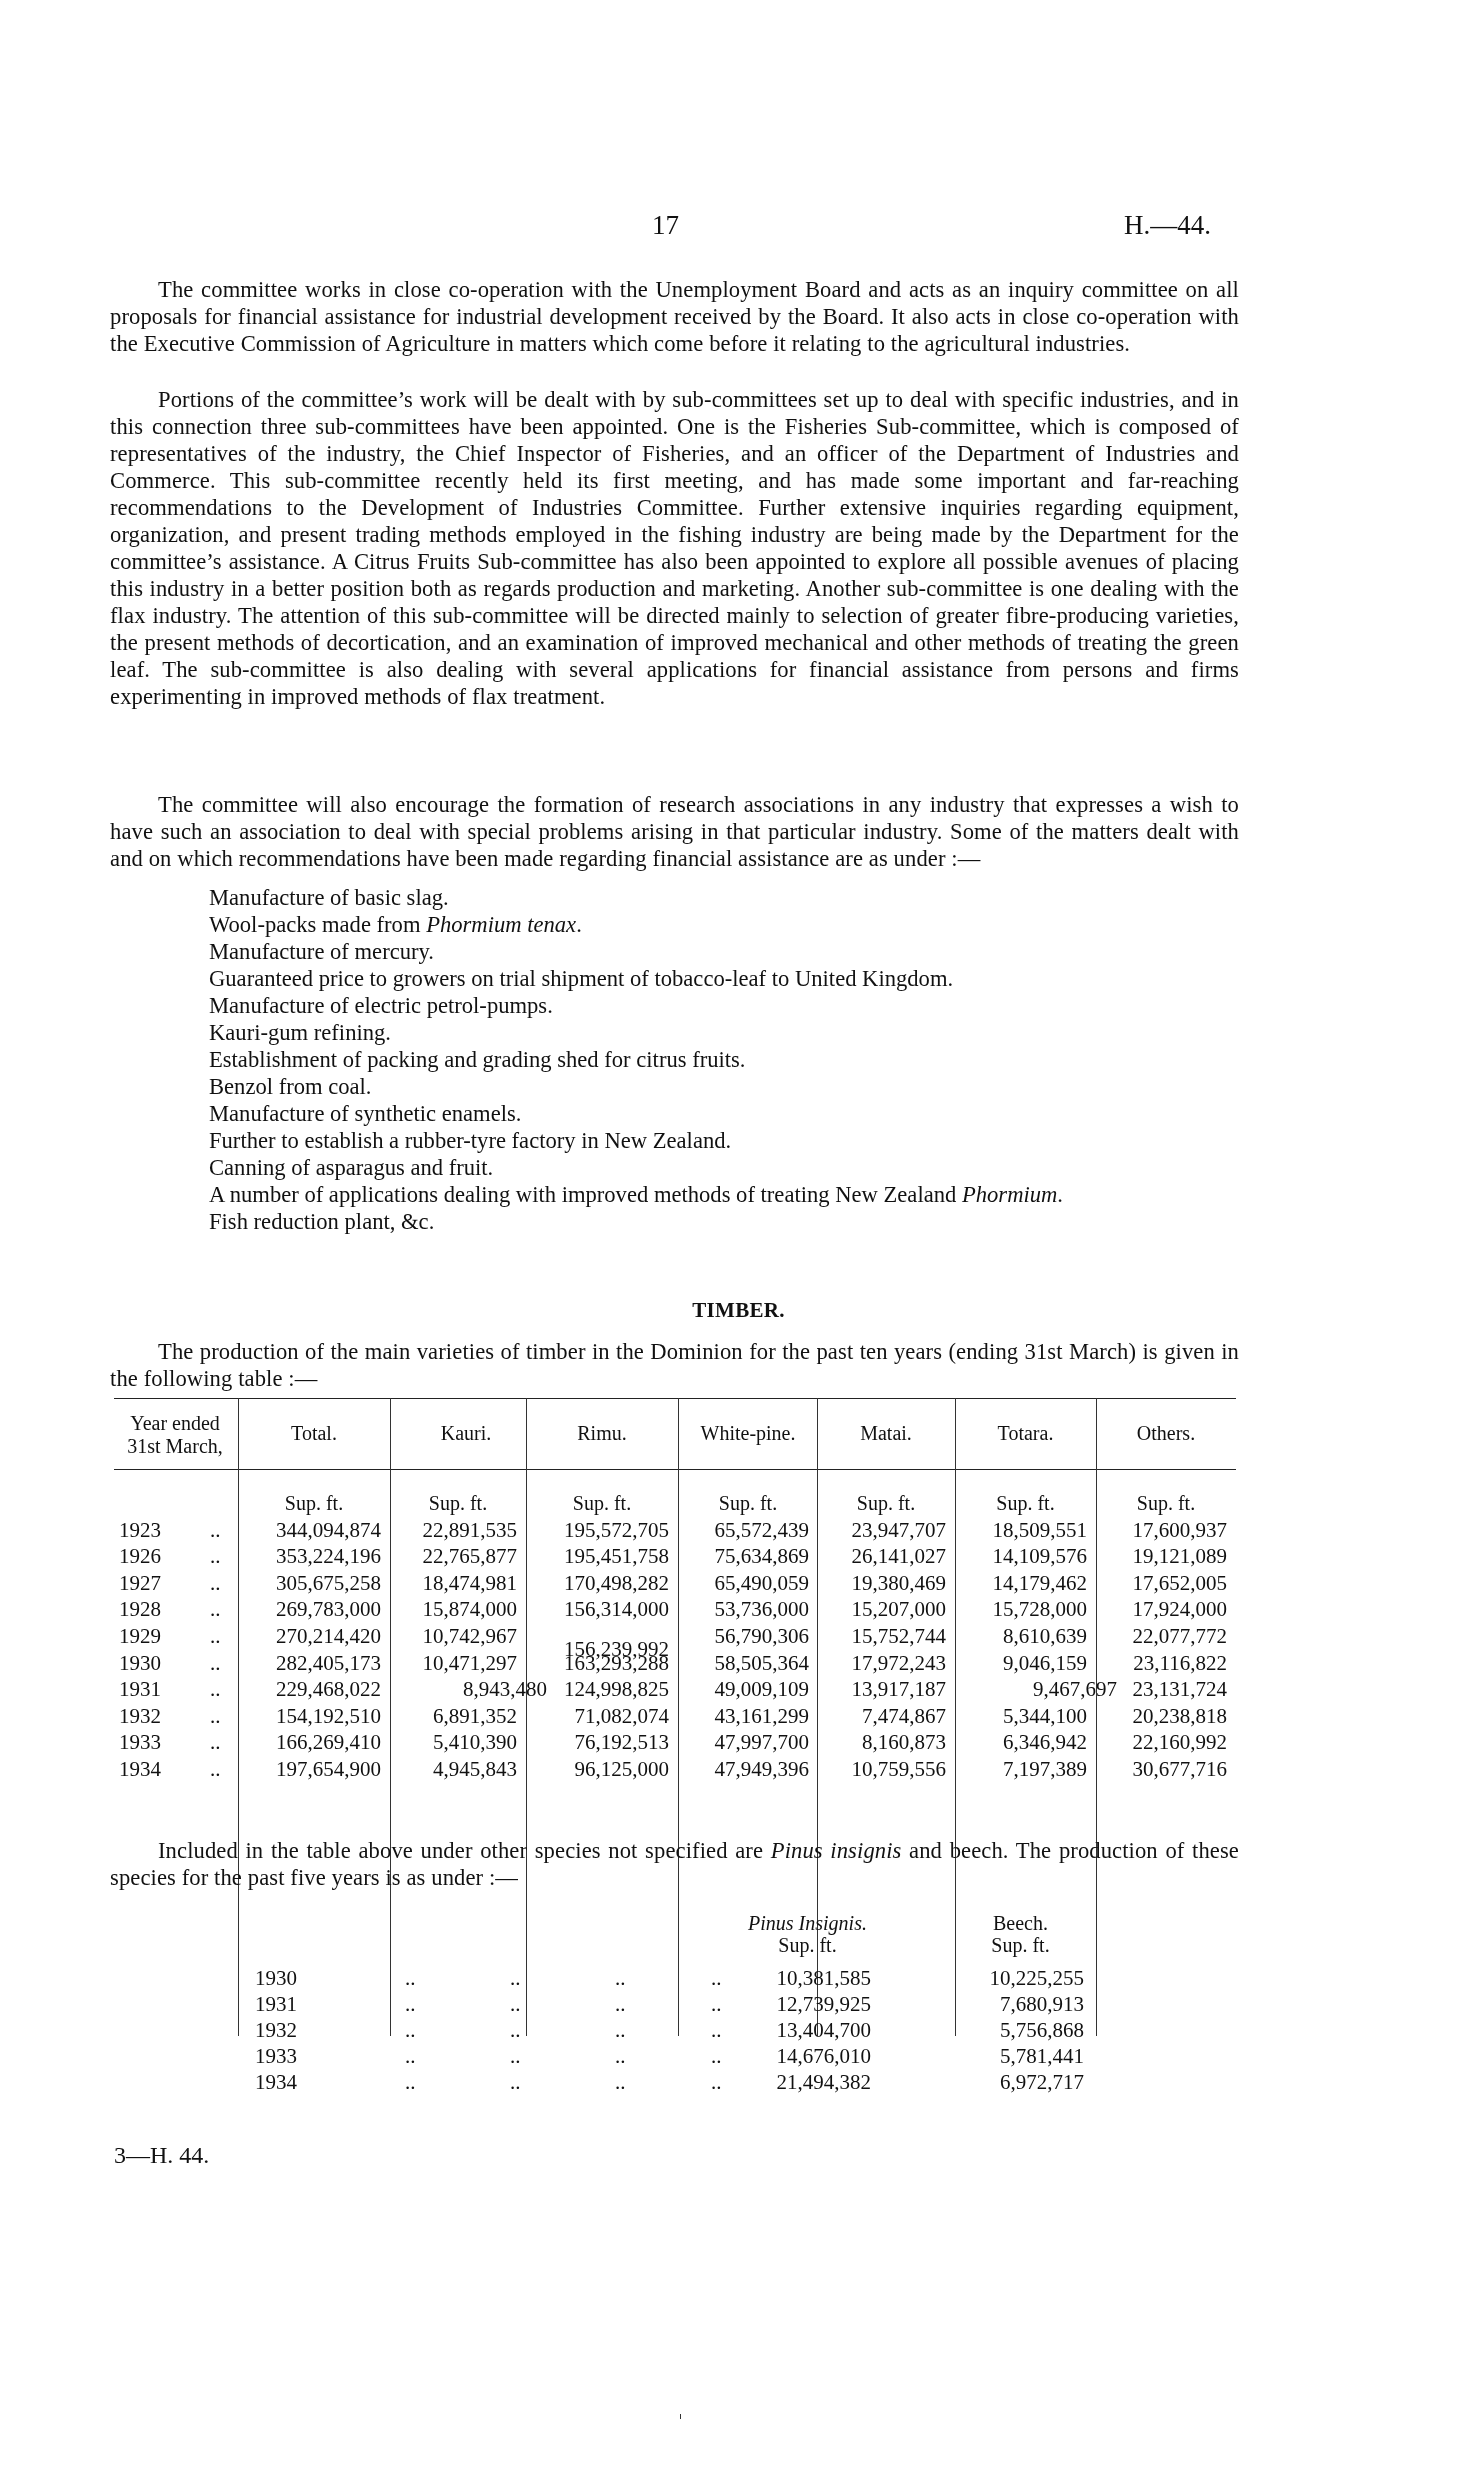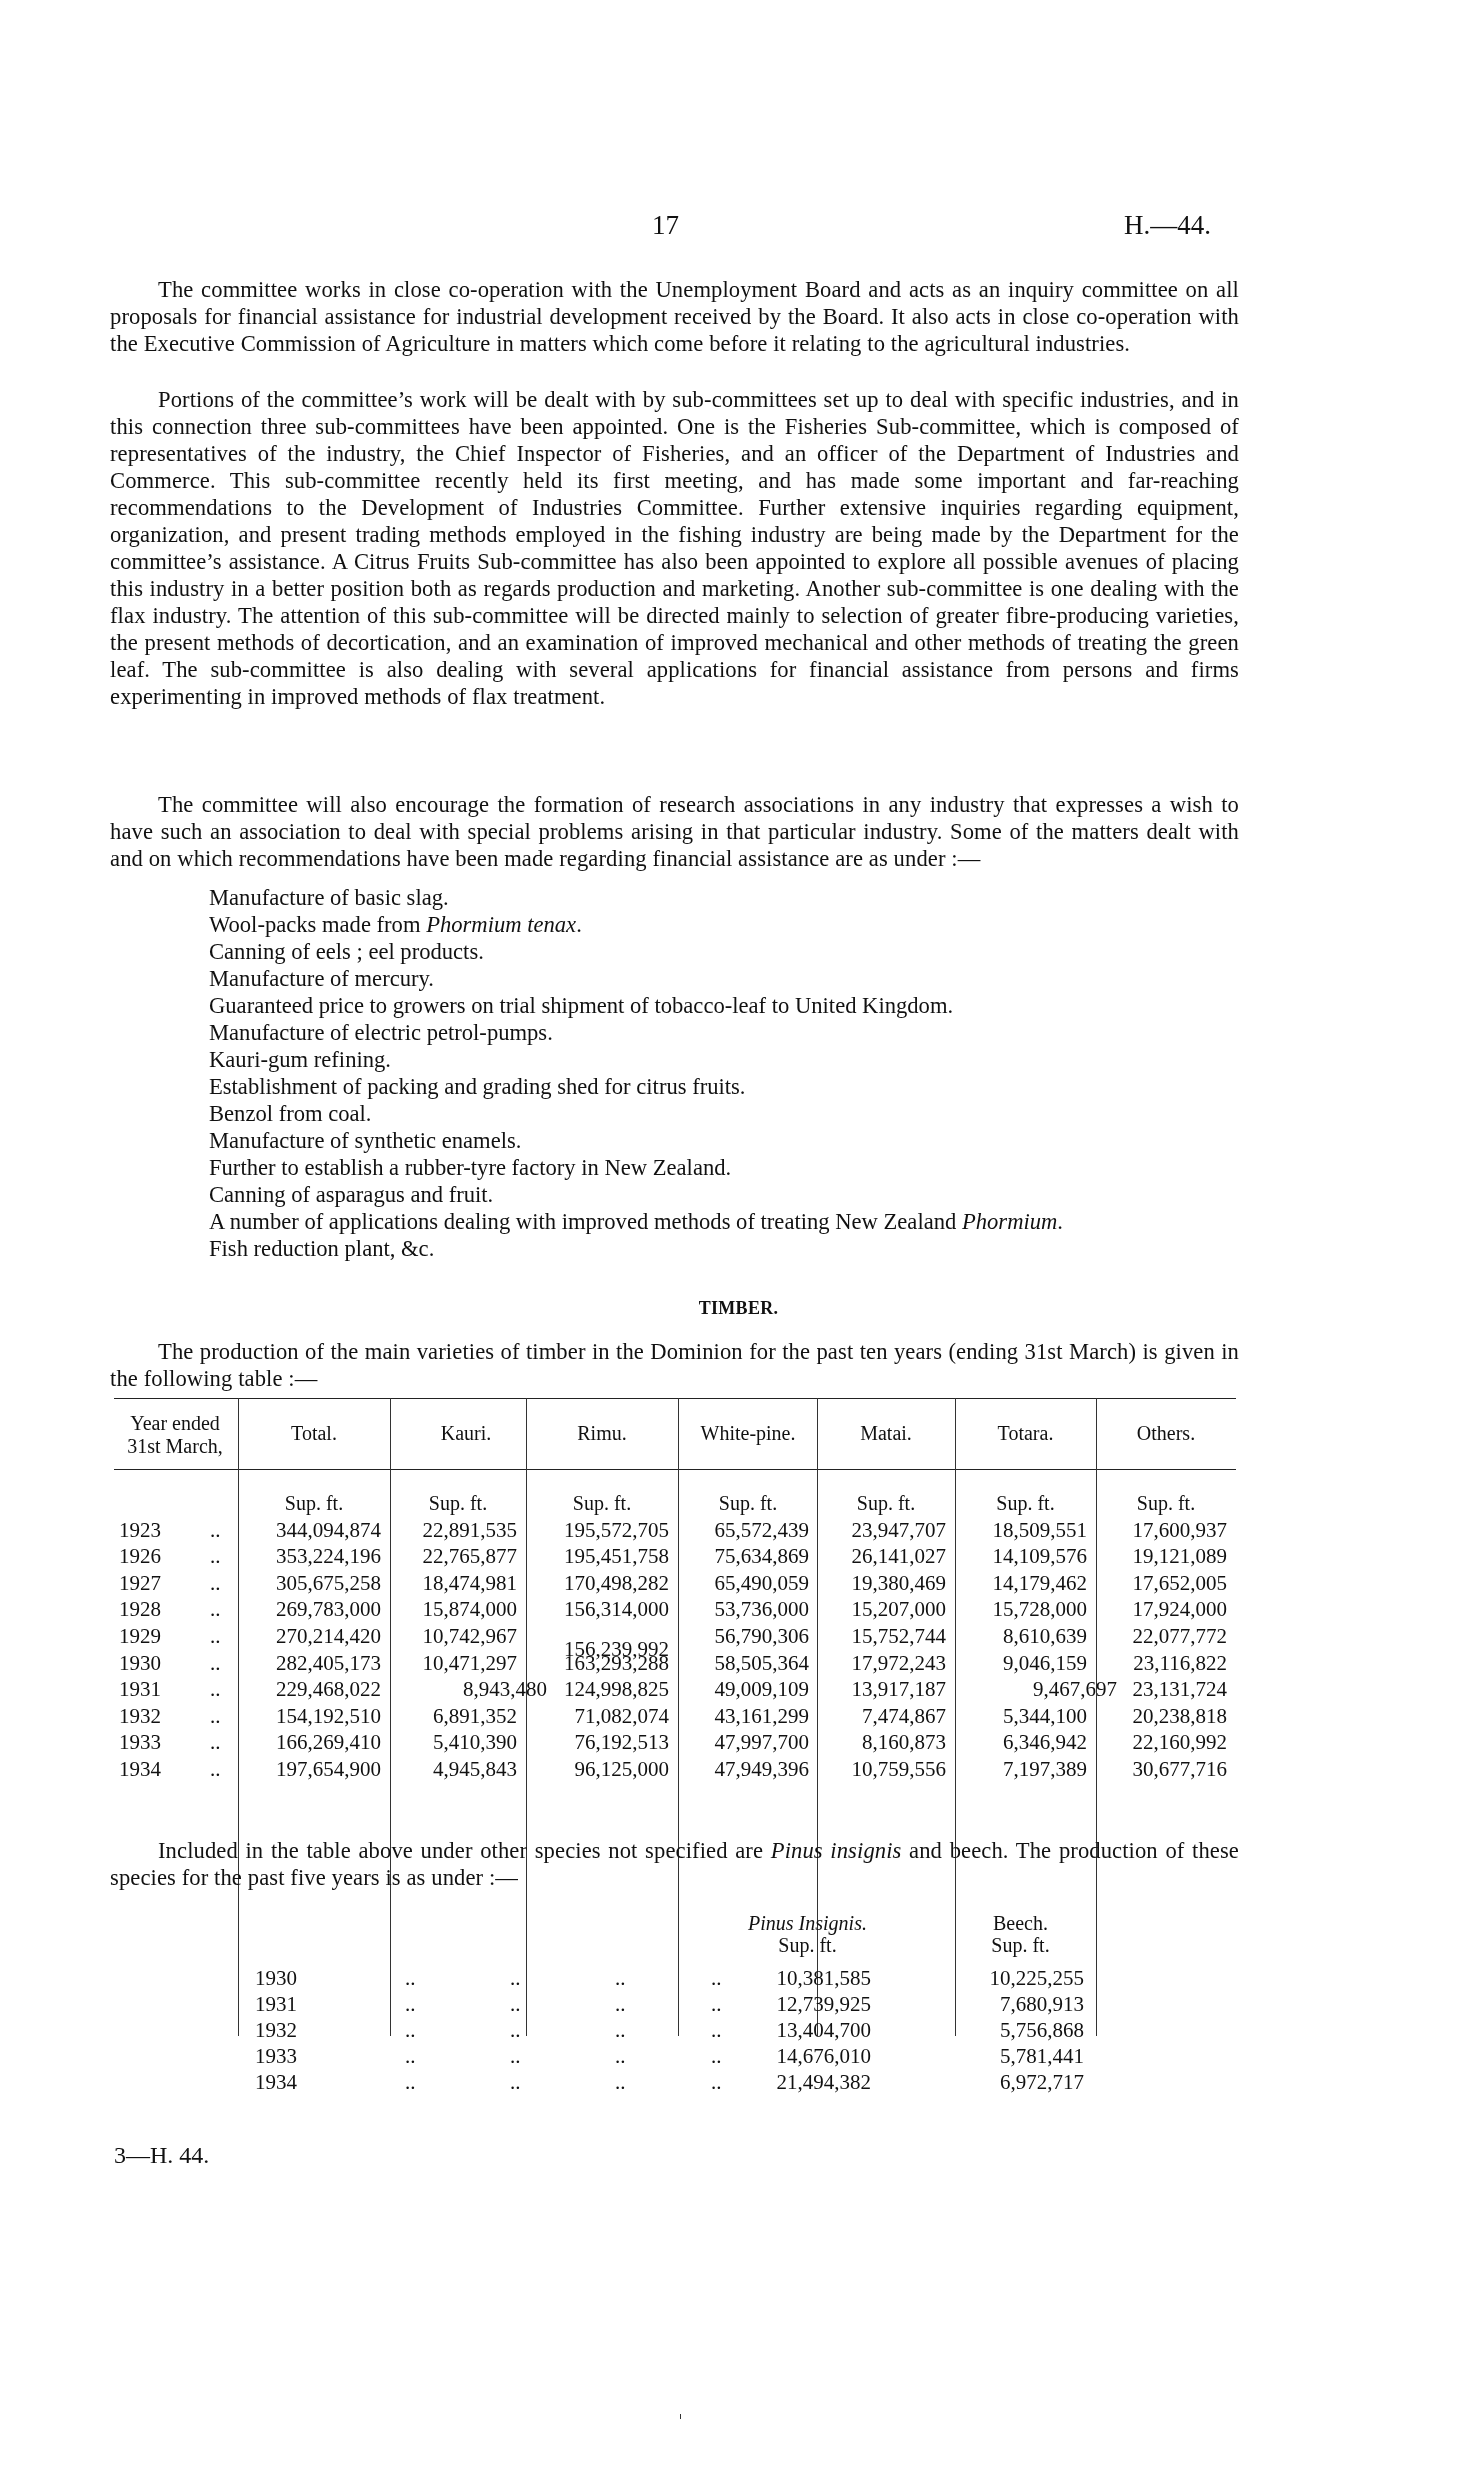--- a/index.html
+++ b/index.html
@@ -5,21 +5,21 @@
   html, body { margin: 0; padding: 0; background: #ffffff; }
   body { width: 1477px; height: 2487px; position: relative; overflow: hidden;
          font-family: "Liberation Serif", "DejaVu Serif", serif; color: #111; }
   .abs { position: absolute; }
   .hdr { font-size: 27px; }
   .para { position: absolute; left: 110px; width: 1129px; font-size: 22.6px; line-height: 27px;
           text-align: justify; text-indent: 48px; margin: 0; letter-spacing: 0.1px; }
   .list { position: absolute; left: 209px; margin: 0; padding: 0; list-style: none;
           font-size: 22.6px; line-height: 27px; }
   .list li { white-space: nowrap; }
-  .heading { position: absolute; left: 0; width: 1477px; text-align: center; font-size: 18px;
+  .heading { position: absolute; left: 0; width: 1477px; text-align: center; font-size: 21px;
              font-weight: bold; letter-spacing: 0.3px; }
   em { font-style: italic; }
 
   
   .tbl { position: absolute; left: 114px; top: 1398px; width: 1122px; }
   .rule { position: absolute; left: 0; width: 1122px; height: 0; border-top: 1.3px solid #222; }
   .vline { position: absolute; width: 0; border-left: 1.3px solid #333; }
   .th { position: absolute; font-size: 20px; line-height: 23px; text-align: center; }
   .unit { position: absolute; font-size: 20px; text-align: center; }
   .cell { position: absolute; font-size: 21px; text-align: right; white-space: nowrap; }
@@ -35,21 +35,20 @@
 <div class="abs hdr" style="left:652px; top:210px;">17</div>
 <div class="abs hdr" style="left:1124px; top:210px;">H.—44.</div>
 
 <p class="para" style="top:276px;">The committee works in close co-operation with the Unemployment Board and acts as an inquiry committee on all proposals for financial assistance for industrial development received by the Board. It also acts in close co-operation with the Executive Commission of Agriculture in matters which come before it relating to the agricultural industries.</p>
 <p class="para" style="top:386px;">Portions of the committee’s work will be dealt with by sub-committees set up to deal with specific industries, and in this connection three sub-committees have been appointed. One is the Fisheries Sub-committee, which is composed of representatives of the industry, the Chief Inspector of Fisheries, and an officer of the Department of Industries and Commerce. This sub-committee recently held its first meeting, and has made some important and far-reaching recommendations to the Development of Industries Committee. Further extensive inquiries regarding equipment, organization, and present trading methods employed in the fishing industry are being made by the Department for the committee’s assistance. A Citrus Fruits Sub-committee has also been appointed to explore all possible avenues of placing this industry in a better position both as regards production and marketing. Another sub-committee is one dealing with the flax industry. The attention of this sub-committee will be directed mainly to selection of greater fibre-producing varieties, the present methods of decortication, and an examination of improved mechanical and other methods of treating the green leaf. The sub-committee is also dealing with several applications for financial assistance from persons and firms experimenting in improved methods of flax treatment.</p>
 <p class="para" style="top:791px;">The committee will also encourage the formation of research associations in any industry that expresses a wish to have such an association to deal with special problems arising in that particular industry. Some of the matters dealt with and on which recommendations have been made regarding financial assistance are as under :—</p>
 
 <ul class="list" id="matters" style="top:884px;">
     <li><span>Manufacture of basic slag.</span></li>
     <li><span>Wool-packs made from </span><em>Phormium tenax</em><span>.</span></li>
-    <li><span>Canning of eels ;  eel products.</span></li>
     <li><span>Manufacture of mercury.</span></li>
     <li><span>Guaranteed price to growers on trial shipment of tobacco-leaf to United Kingdom.</span></li>
     <li><span>Manufacture of electric petrol-pumps.</span></li>
     <li><span>Kauri-gum refining.</span></li>
     <li><span>Establishment of packing and grading shed for citrus fruits.</span></li>
     <li><span>Benzol from coal.</span></li>
     <li><span>Manufacture of synthetic enamels.</span></li>
     <li><span>Further to establish a rubber-tyre factory in New Zealand.</span></li>
     <li><span>Canning of asparagus and fruit.</span></li>
     <li><span>A number of applications dealing with improved methods of treating New Zealand </span><em>Phormium</em><span>.</span></li>

